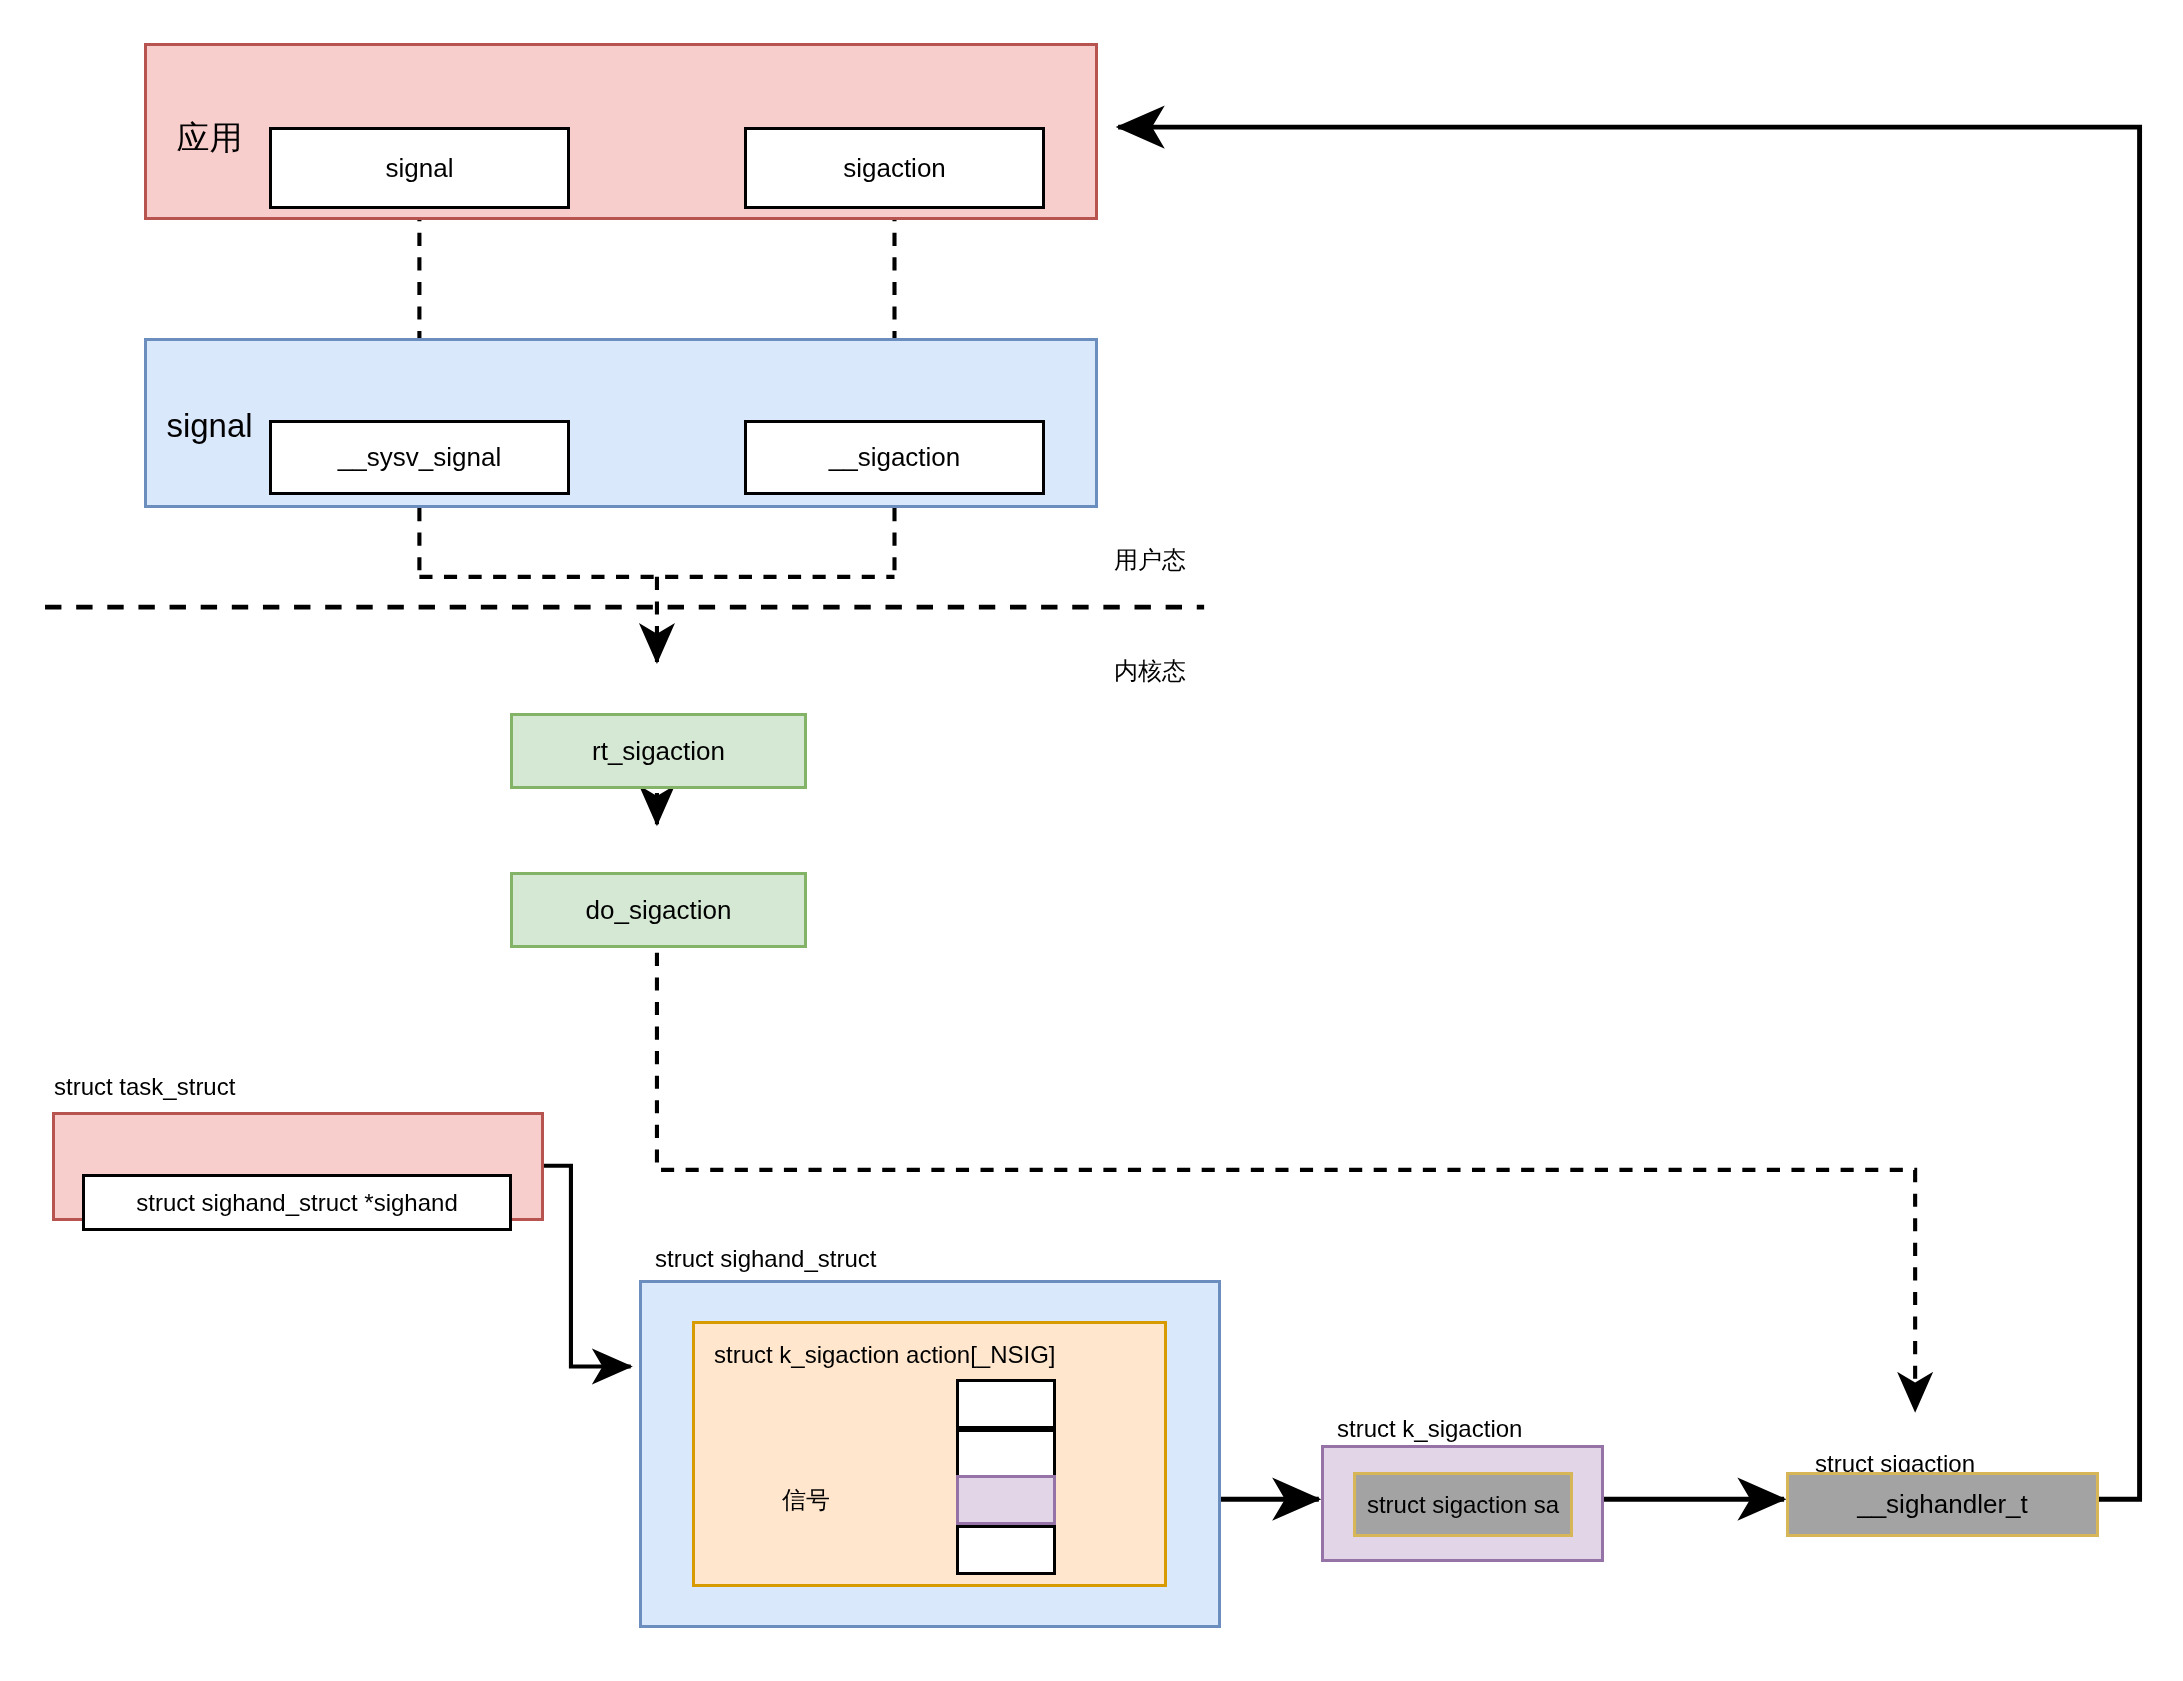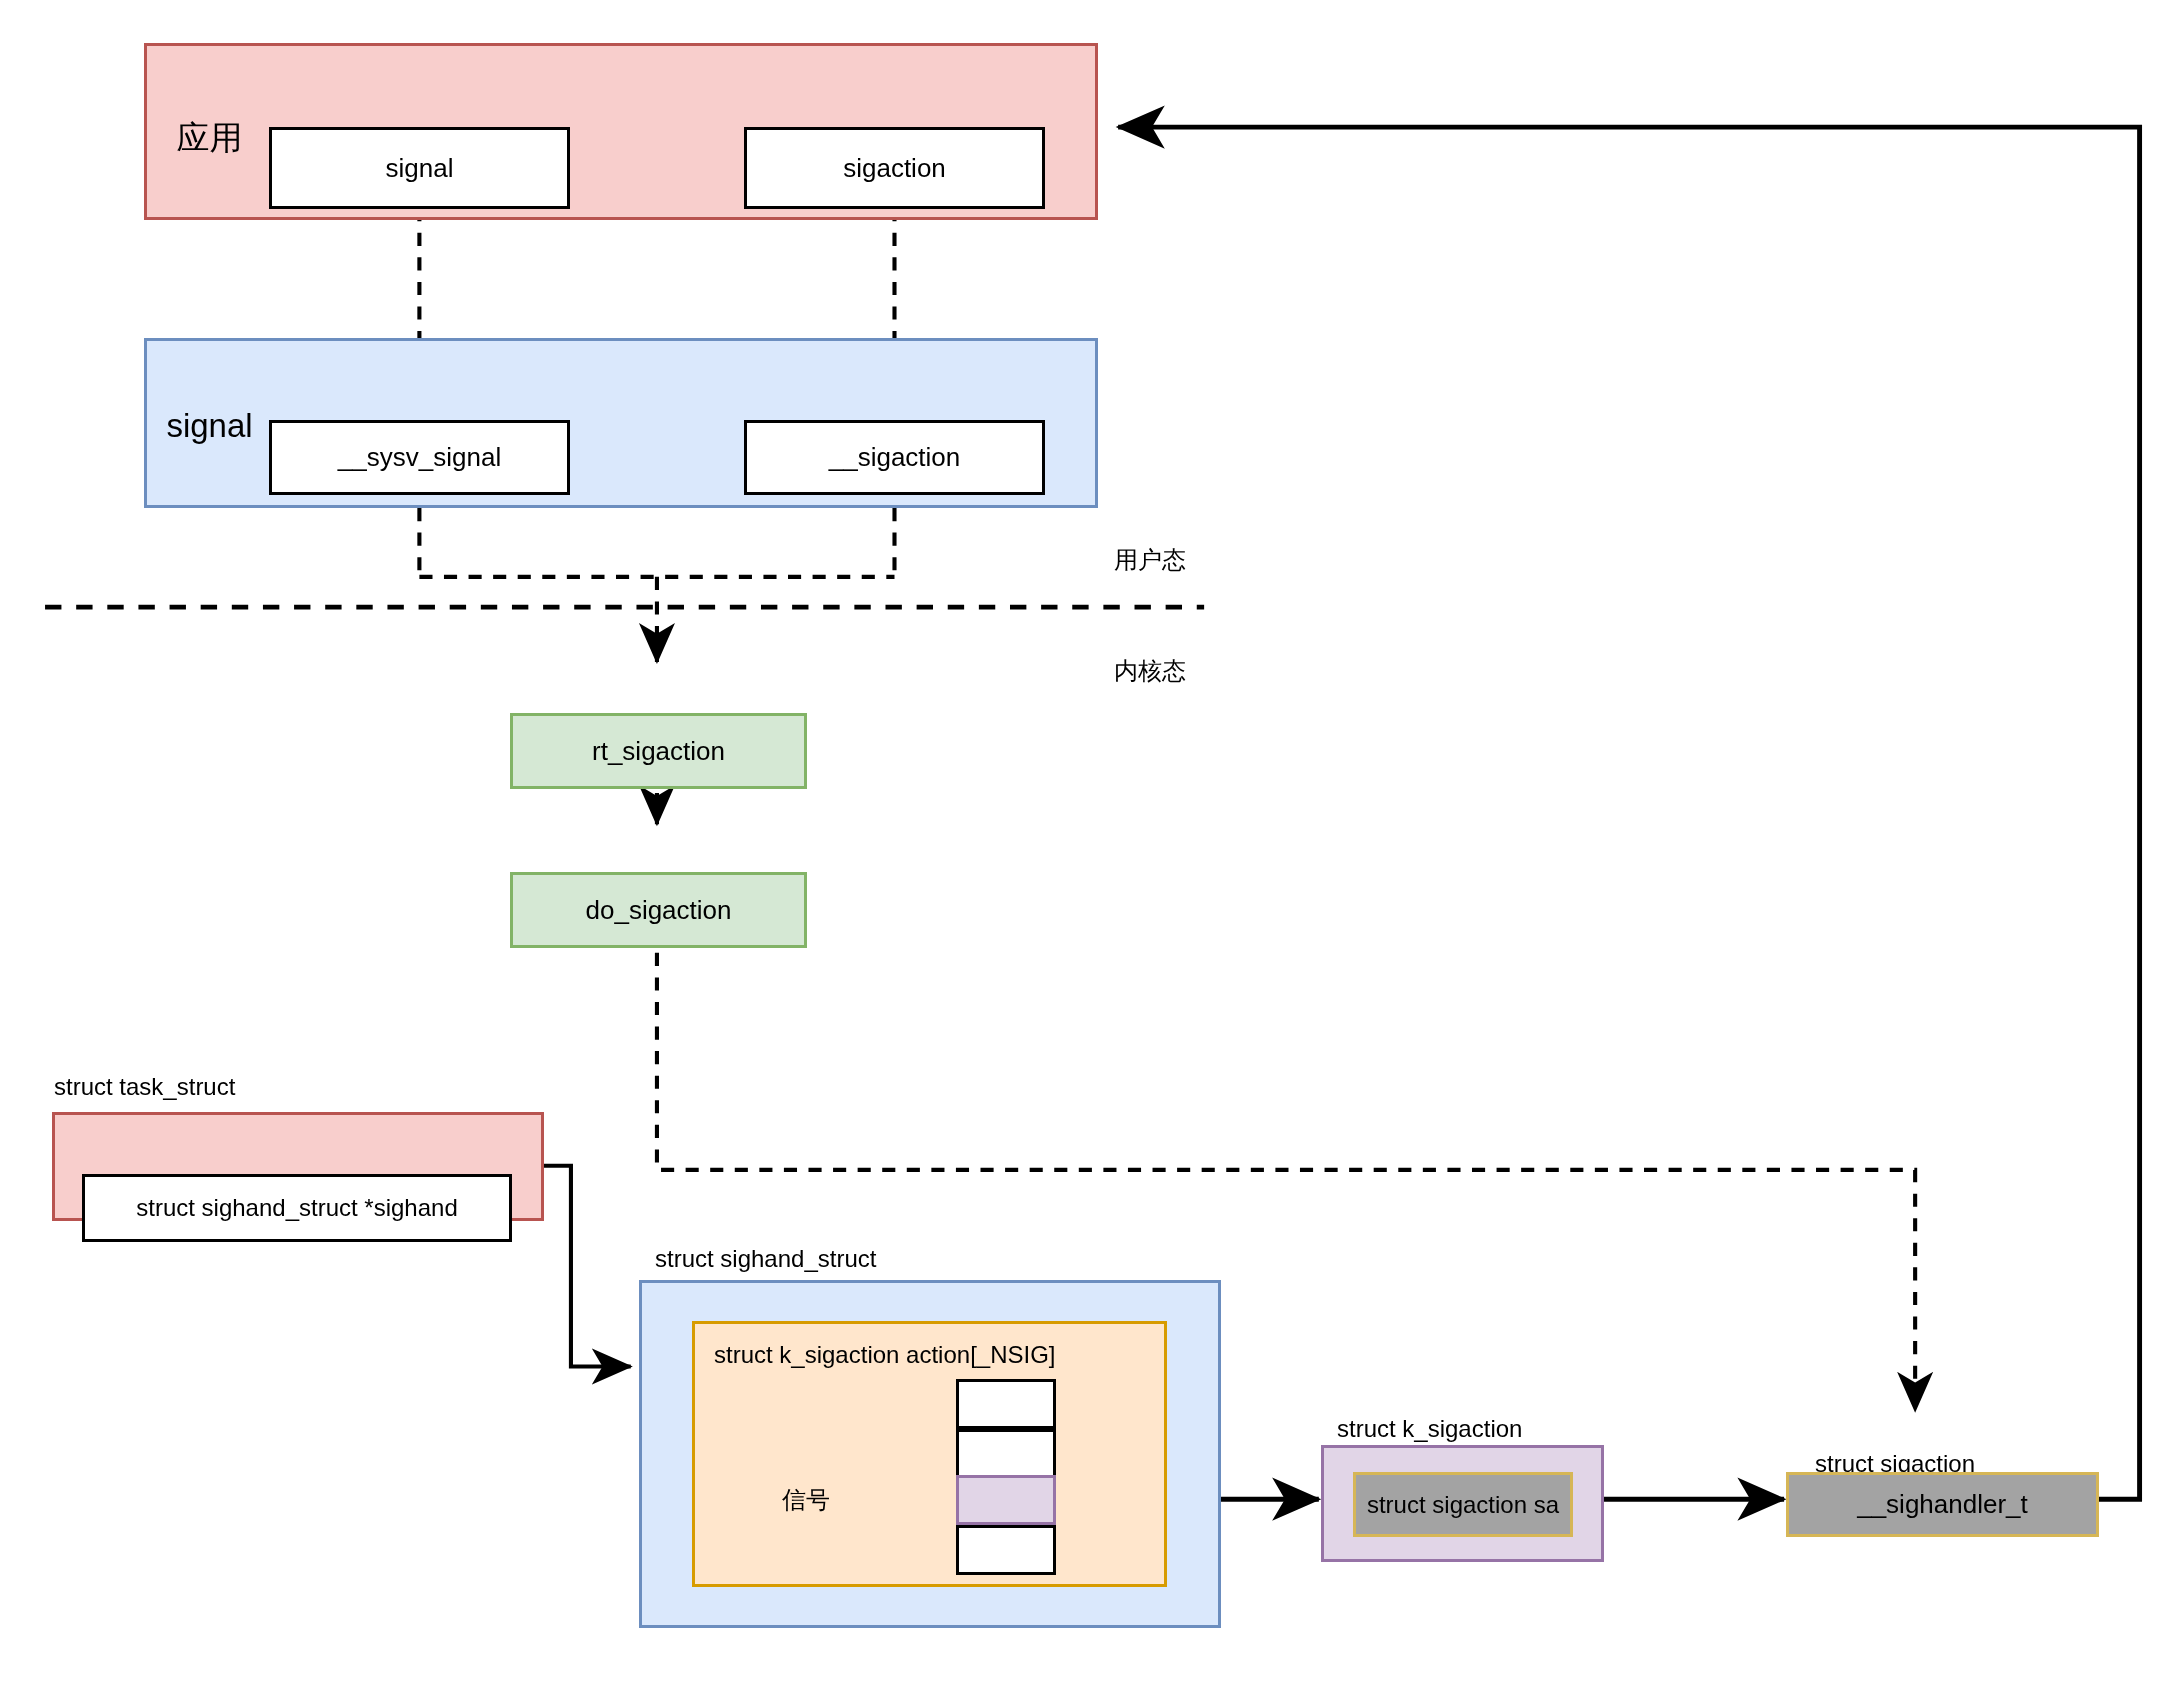--- a/index.html
+++ b/index.html
@@ -100,21 +100,21 @@
 
   <div class="node box-green t-32" style="left:510px;top:668px;width:297px;height:76px;">
     <span>rt_sigaction</span>
   </div>
   <div class="node box-green t-32" style="left:510px;top:827px;width:297px;height:76px;">
     <span>do_sigaction</span>
   </div>
 
   <div class="lbl t-30" style="left:54px;top:1073px;">struct task_struct</div>
   <div class="node box-red" style="left:52px;top:1112px;width:492px;height:109px;"></div>
-  <div class="node box-white t-30" style="left:82px;top:1137px;width:430px;height:68px;">
+  <div class="node box-white t-30" style="left:82px;top:1137px;width:430px;height:57px;">
     <span>struct sighand_struct *sighand</span>
   </div>
 
   <div class="lbl t-30" style="left:655px;top:1245px;">struct sighand_struct</div>
   <div class="node box-blue" style="left:639px;top:1280px;width:582px;height:348px;"></div>
 
   <div class="node box-orange" style="left:692px;top:1321px;width:475px;height:266px;"></div>
   <div class="lbl t-30" style="left:714px;top:1341px;">struct k_sigaction action[_NSIG]</div>
 
   <div class="lbl t-30" style="left:782px;top:1484px;">信号</div>

